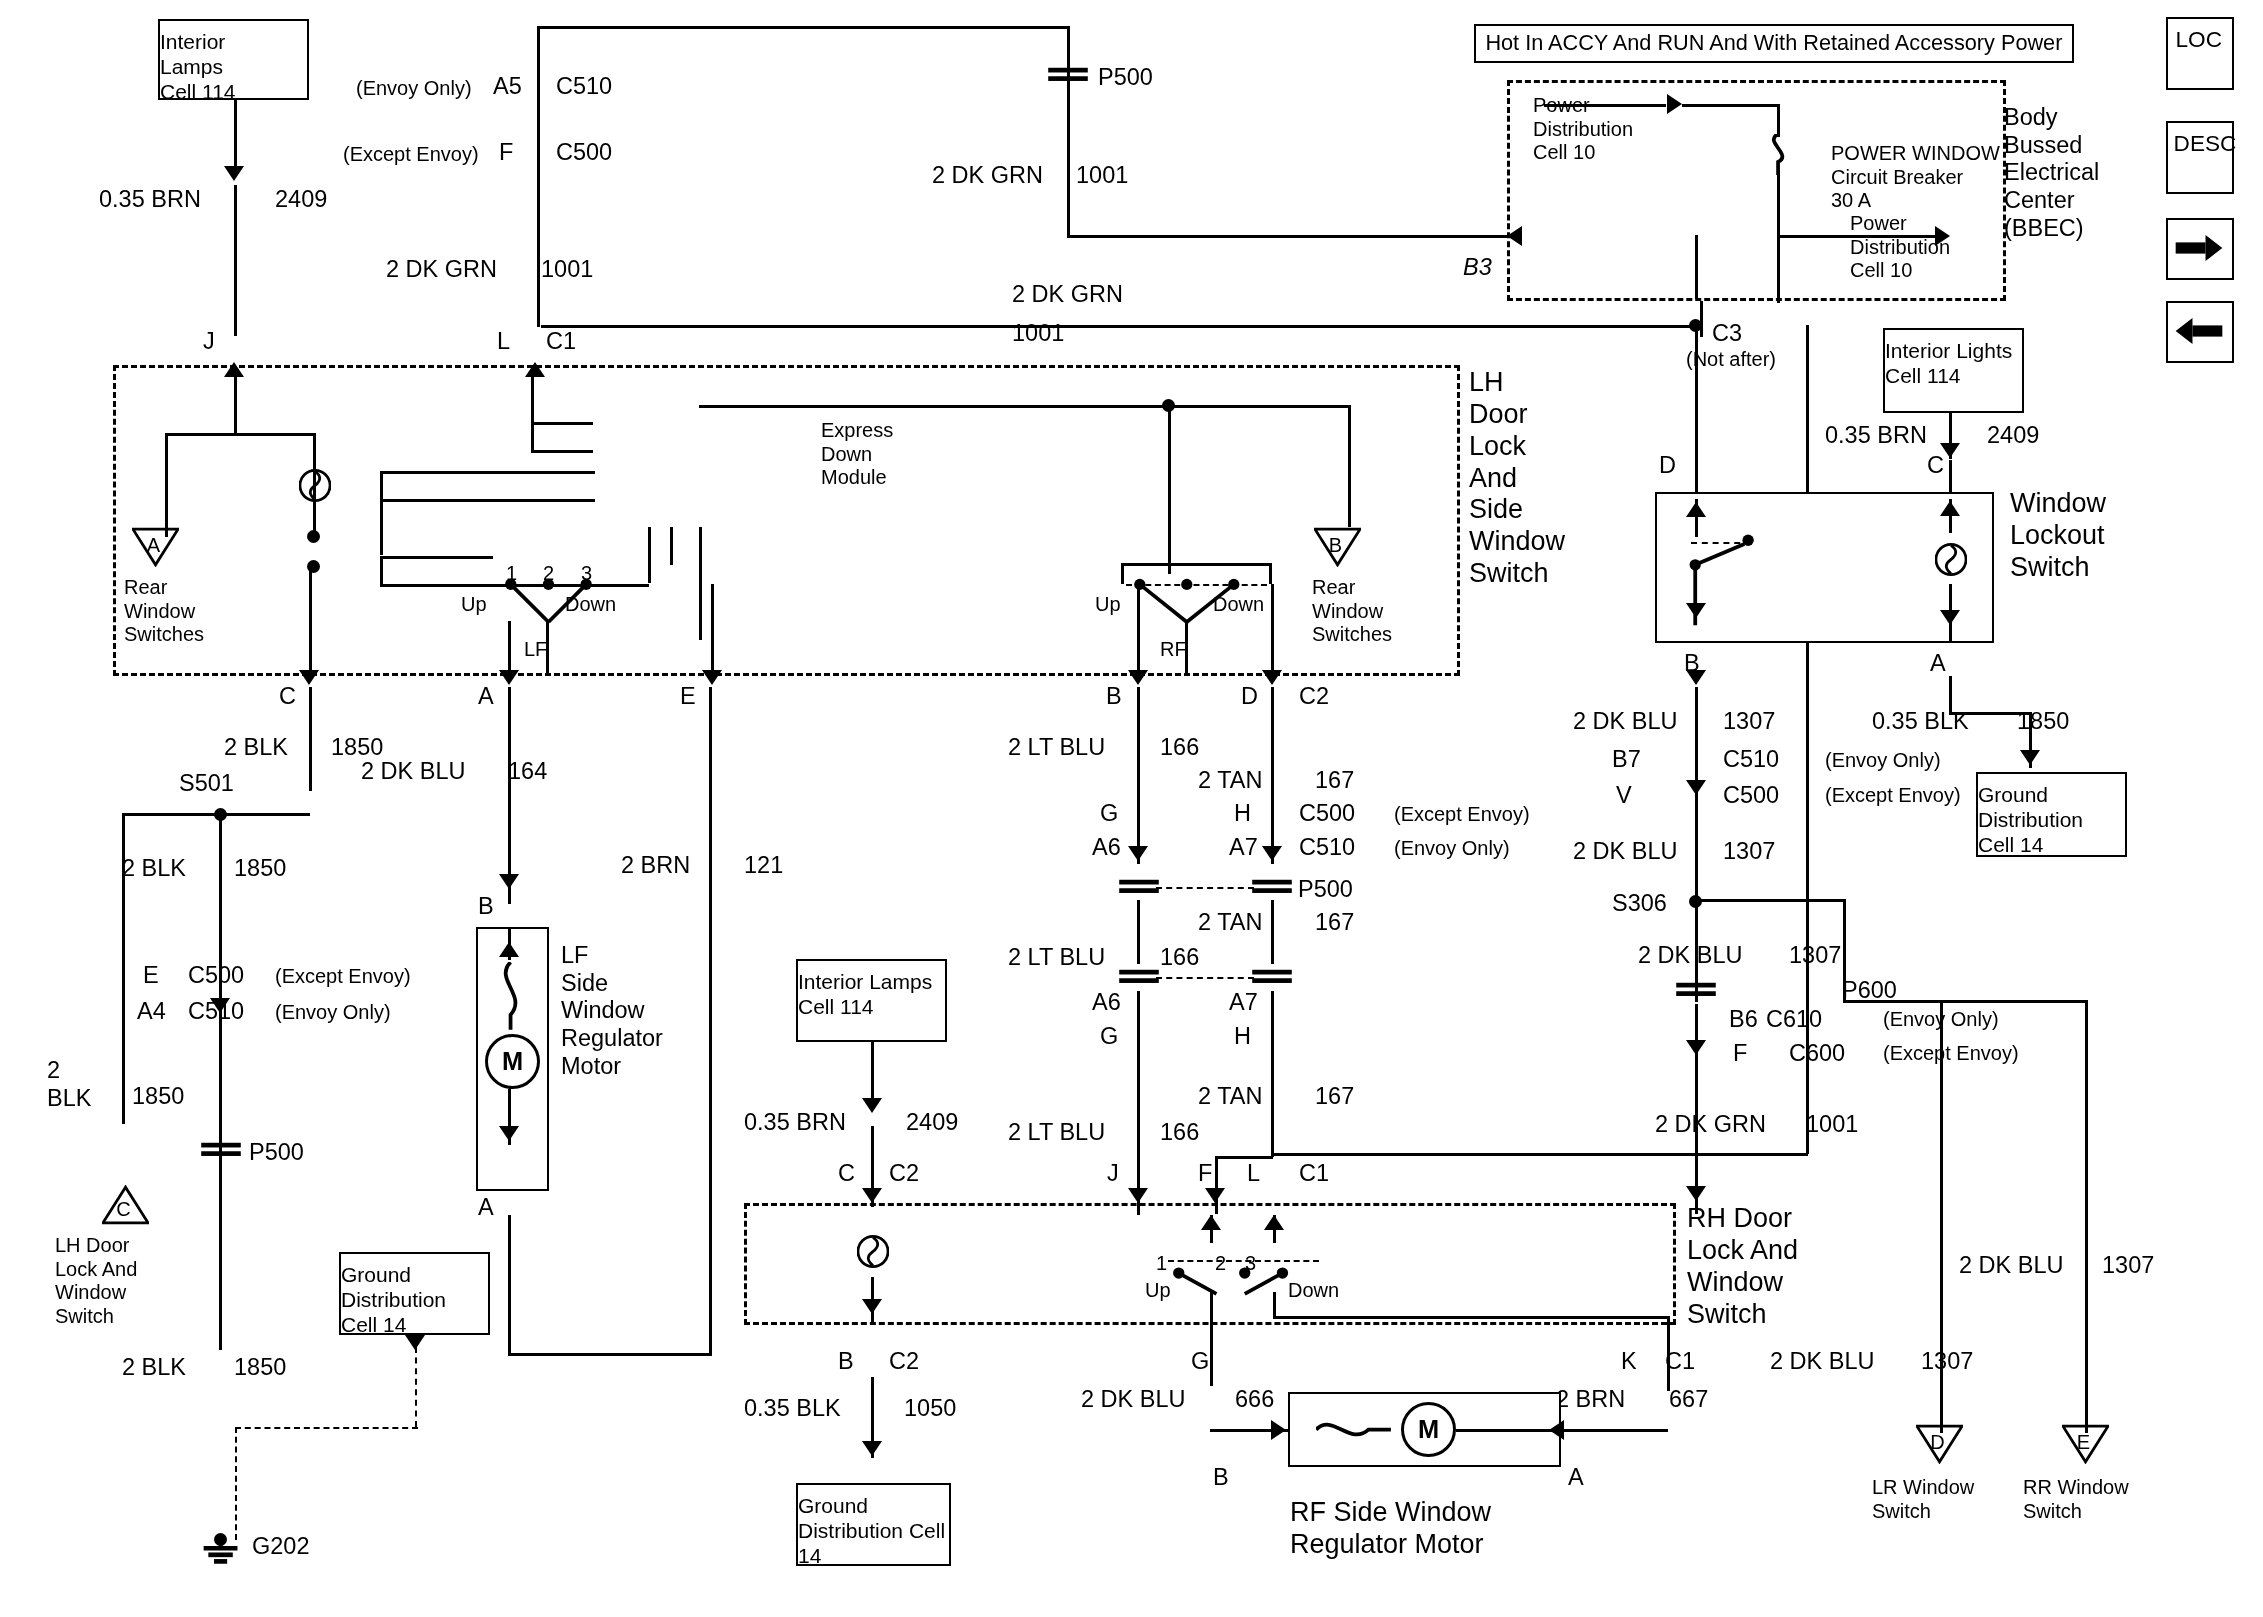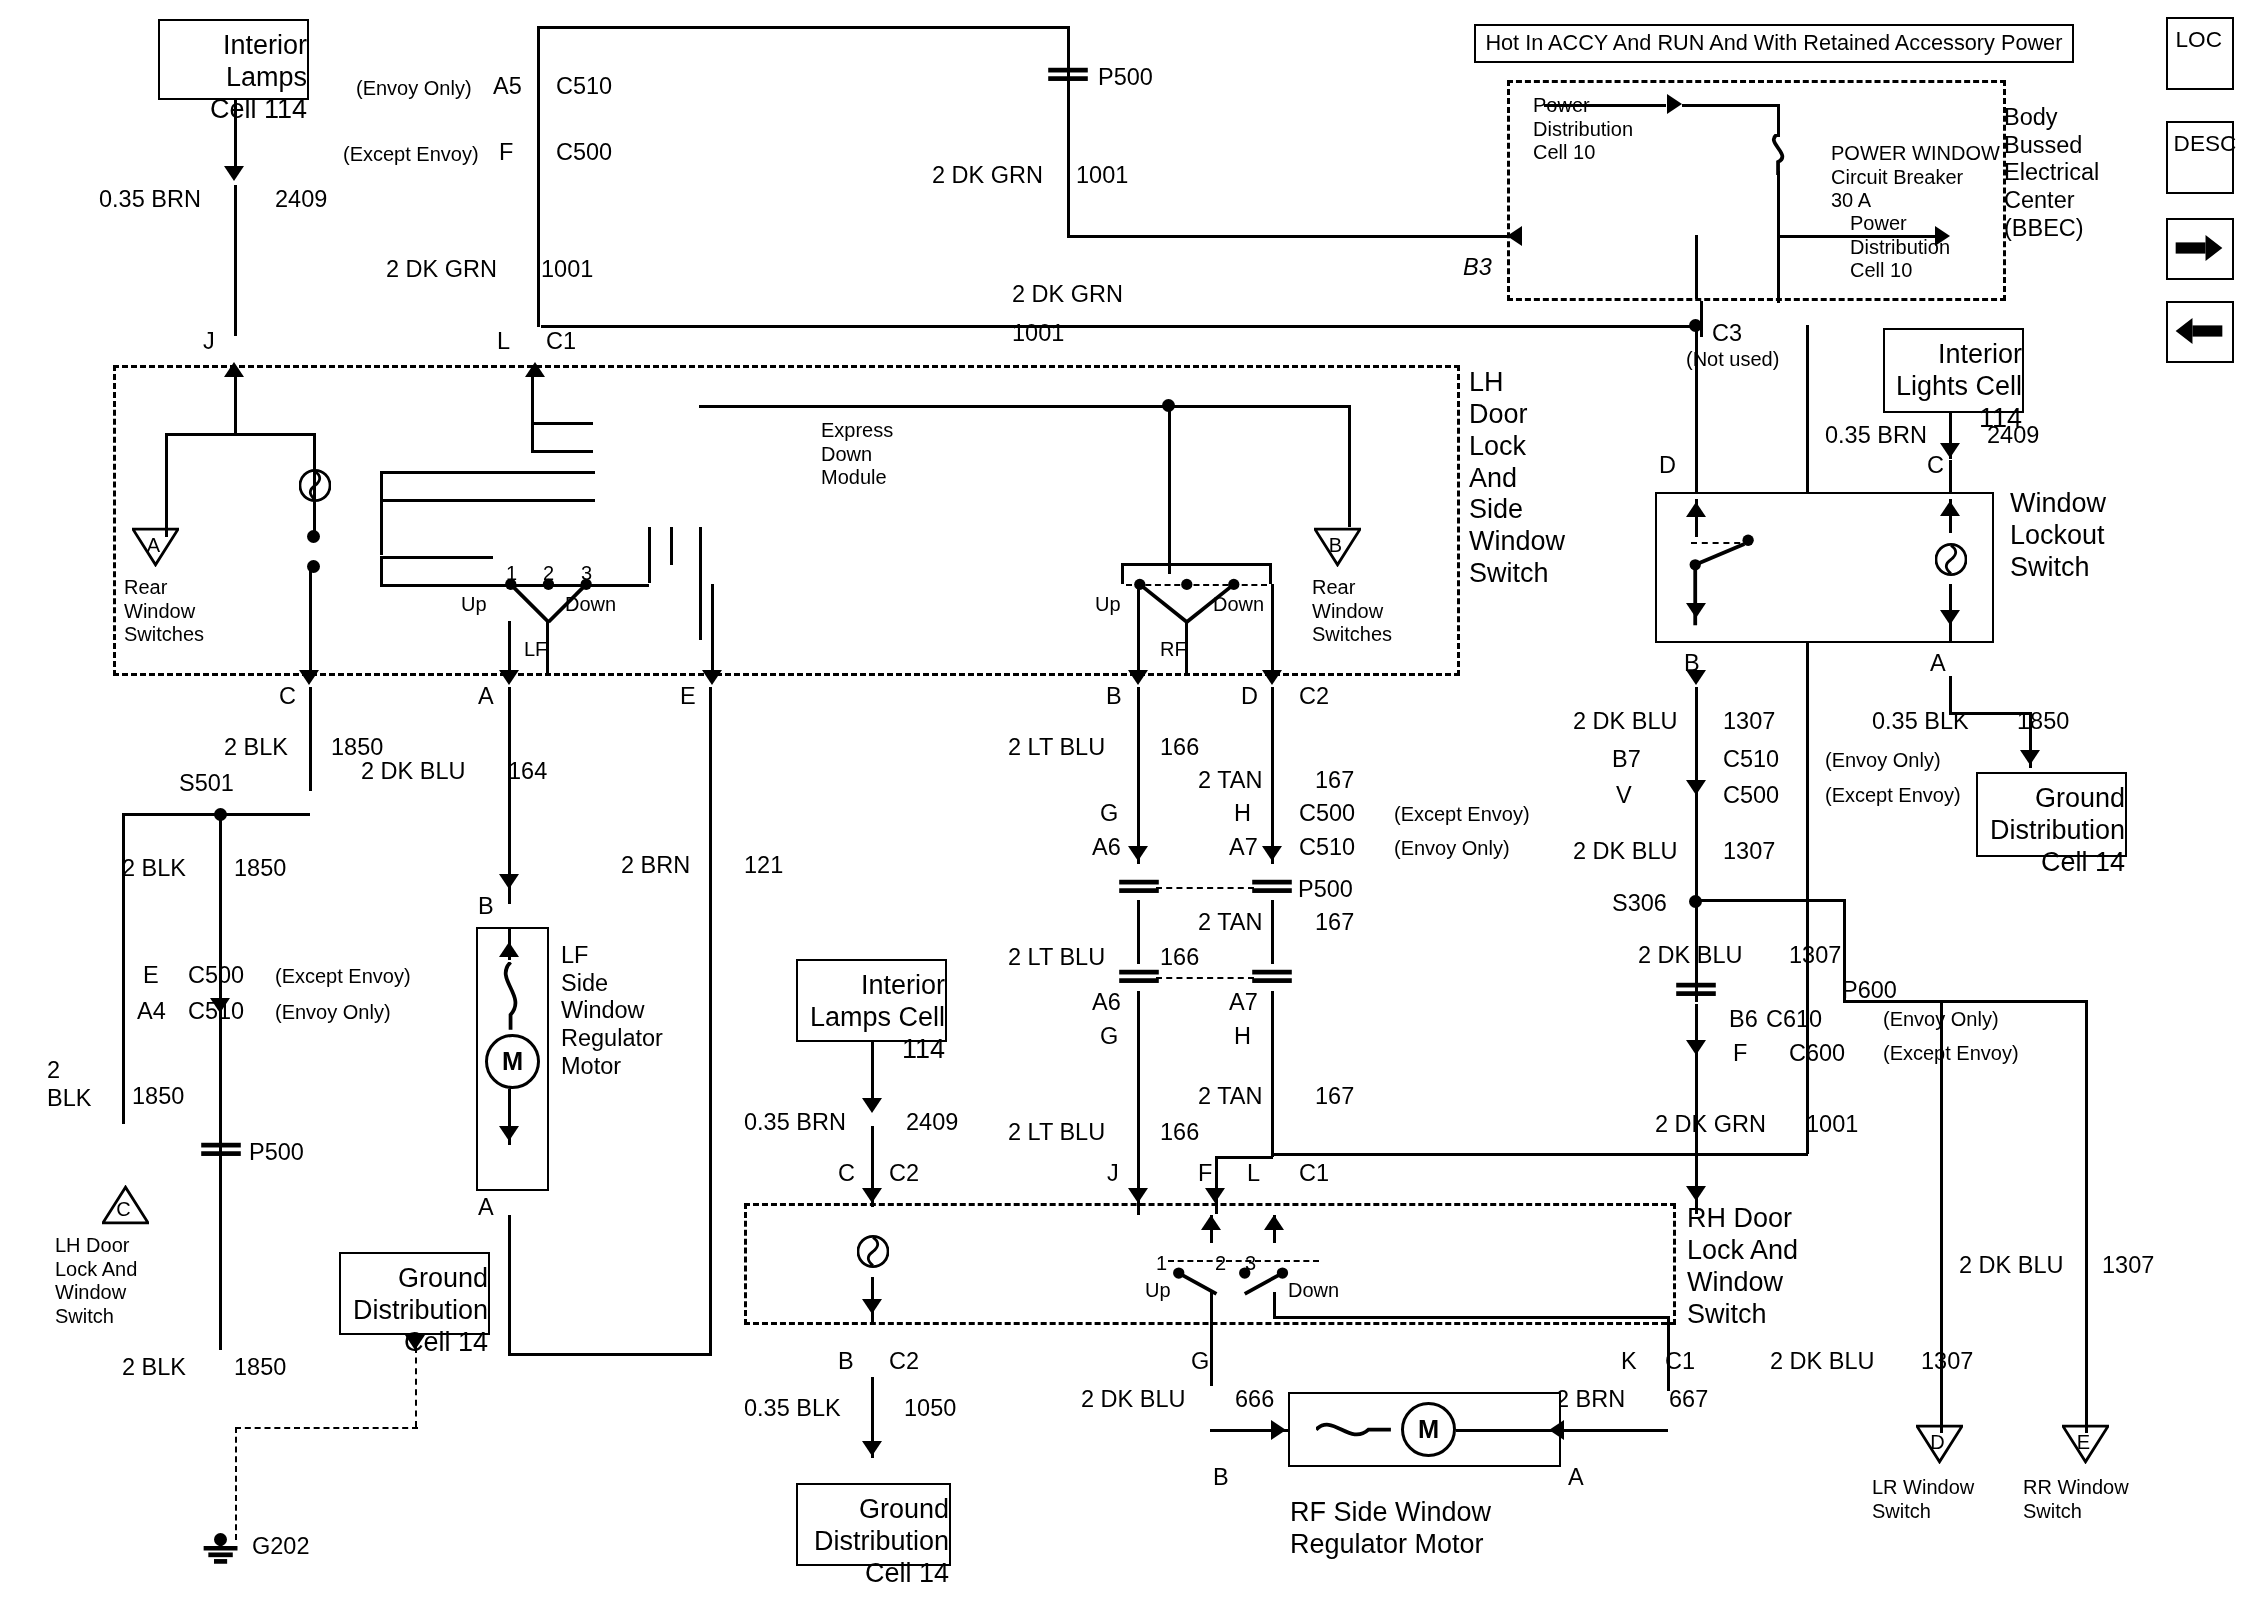--- a/index.html
+++ b/index.html
@@ -23,22 +23,22 @@
   .lbl.sm  { font-size: 20px; }
   .lbl.big { font-size: 27px; }
   .box {
     position: absolute;
     border: 2.8px solid #000;
     background: #fff;
   }
   .box .t {
     position: absolute;
     left: 0; right: 0;
-    text-align: right;
-    font-size: 27px;
+    text-align: left;
+    font-size: 21px;
     line-height: 1.2;
   }
   .dashbox {
     position: absolute;
     border: 3.8px dashed #000;
     background: transparent;
   }
   .h { position:absolute; background:#000; height:2.8px; }
   .v { position:absolute; background:#000; width:2.8px; }
   .hd { position:absolute; height:0; border-top:2.8px dashed #000; }
@@ -149,21 +149,21 @@
   <svg style="position:absolute; left:1759px; top:134px;" width="40" height="41" viewBox="0 0 42 44">
     <path d="M20 0 C 4 8, 36 22, 20 30 L20 44" stroke="#000" stroke-width="4" fill="none"></path>
   </svg>
   <div class="v" style="left:1777px; top:171px; height:132px;"></div>
   <div class="h" style="left:1777px; top:235px; width:160px;"></div>
   <div class="tri-r" style="left:1935px; top:226px;"></div>
   <div class="tri-l" style="left:1507px; top:226px;"></div>
   <div class="lbl" style="left:1463px; top:254px;font-style:italic;">B3</div>
   <div class="v" style="left:1700px; top:301px; height:36px;"></div>
   <div class="lbl" style="left:1712px; top:320px;">C3</div>
-  <div class="lbl sm" style="left:1686px; top:348px;">(Not used)</div>
+  <div class="lbl sm" style="left:1686px; top:348px;">(Not after)</div>
 
   <div class="v" style="left:1695px; top:235px; height:64px;"></div>
   <div class="h" style="left:541px; top:325px; width:1156px;"></div>
   <div class="lbl" style="left:1012px; top:281px;">2 DK GRN</div>
   <div class="lbl" style="left:1012px; top:320px;">1001</div>
 
   <div class="lbl sm" style="left:356px; top:77px;">(Envoy Only)</div>
   <div class="lbl" style="left:493px; top:73px;">A5</div>
   <div class="lbl" style="left:556px; top:73px;">C510</div>
   <div class="lbl sm" style="left:343px; top:143px;">(Except Envoy)</div>

